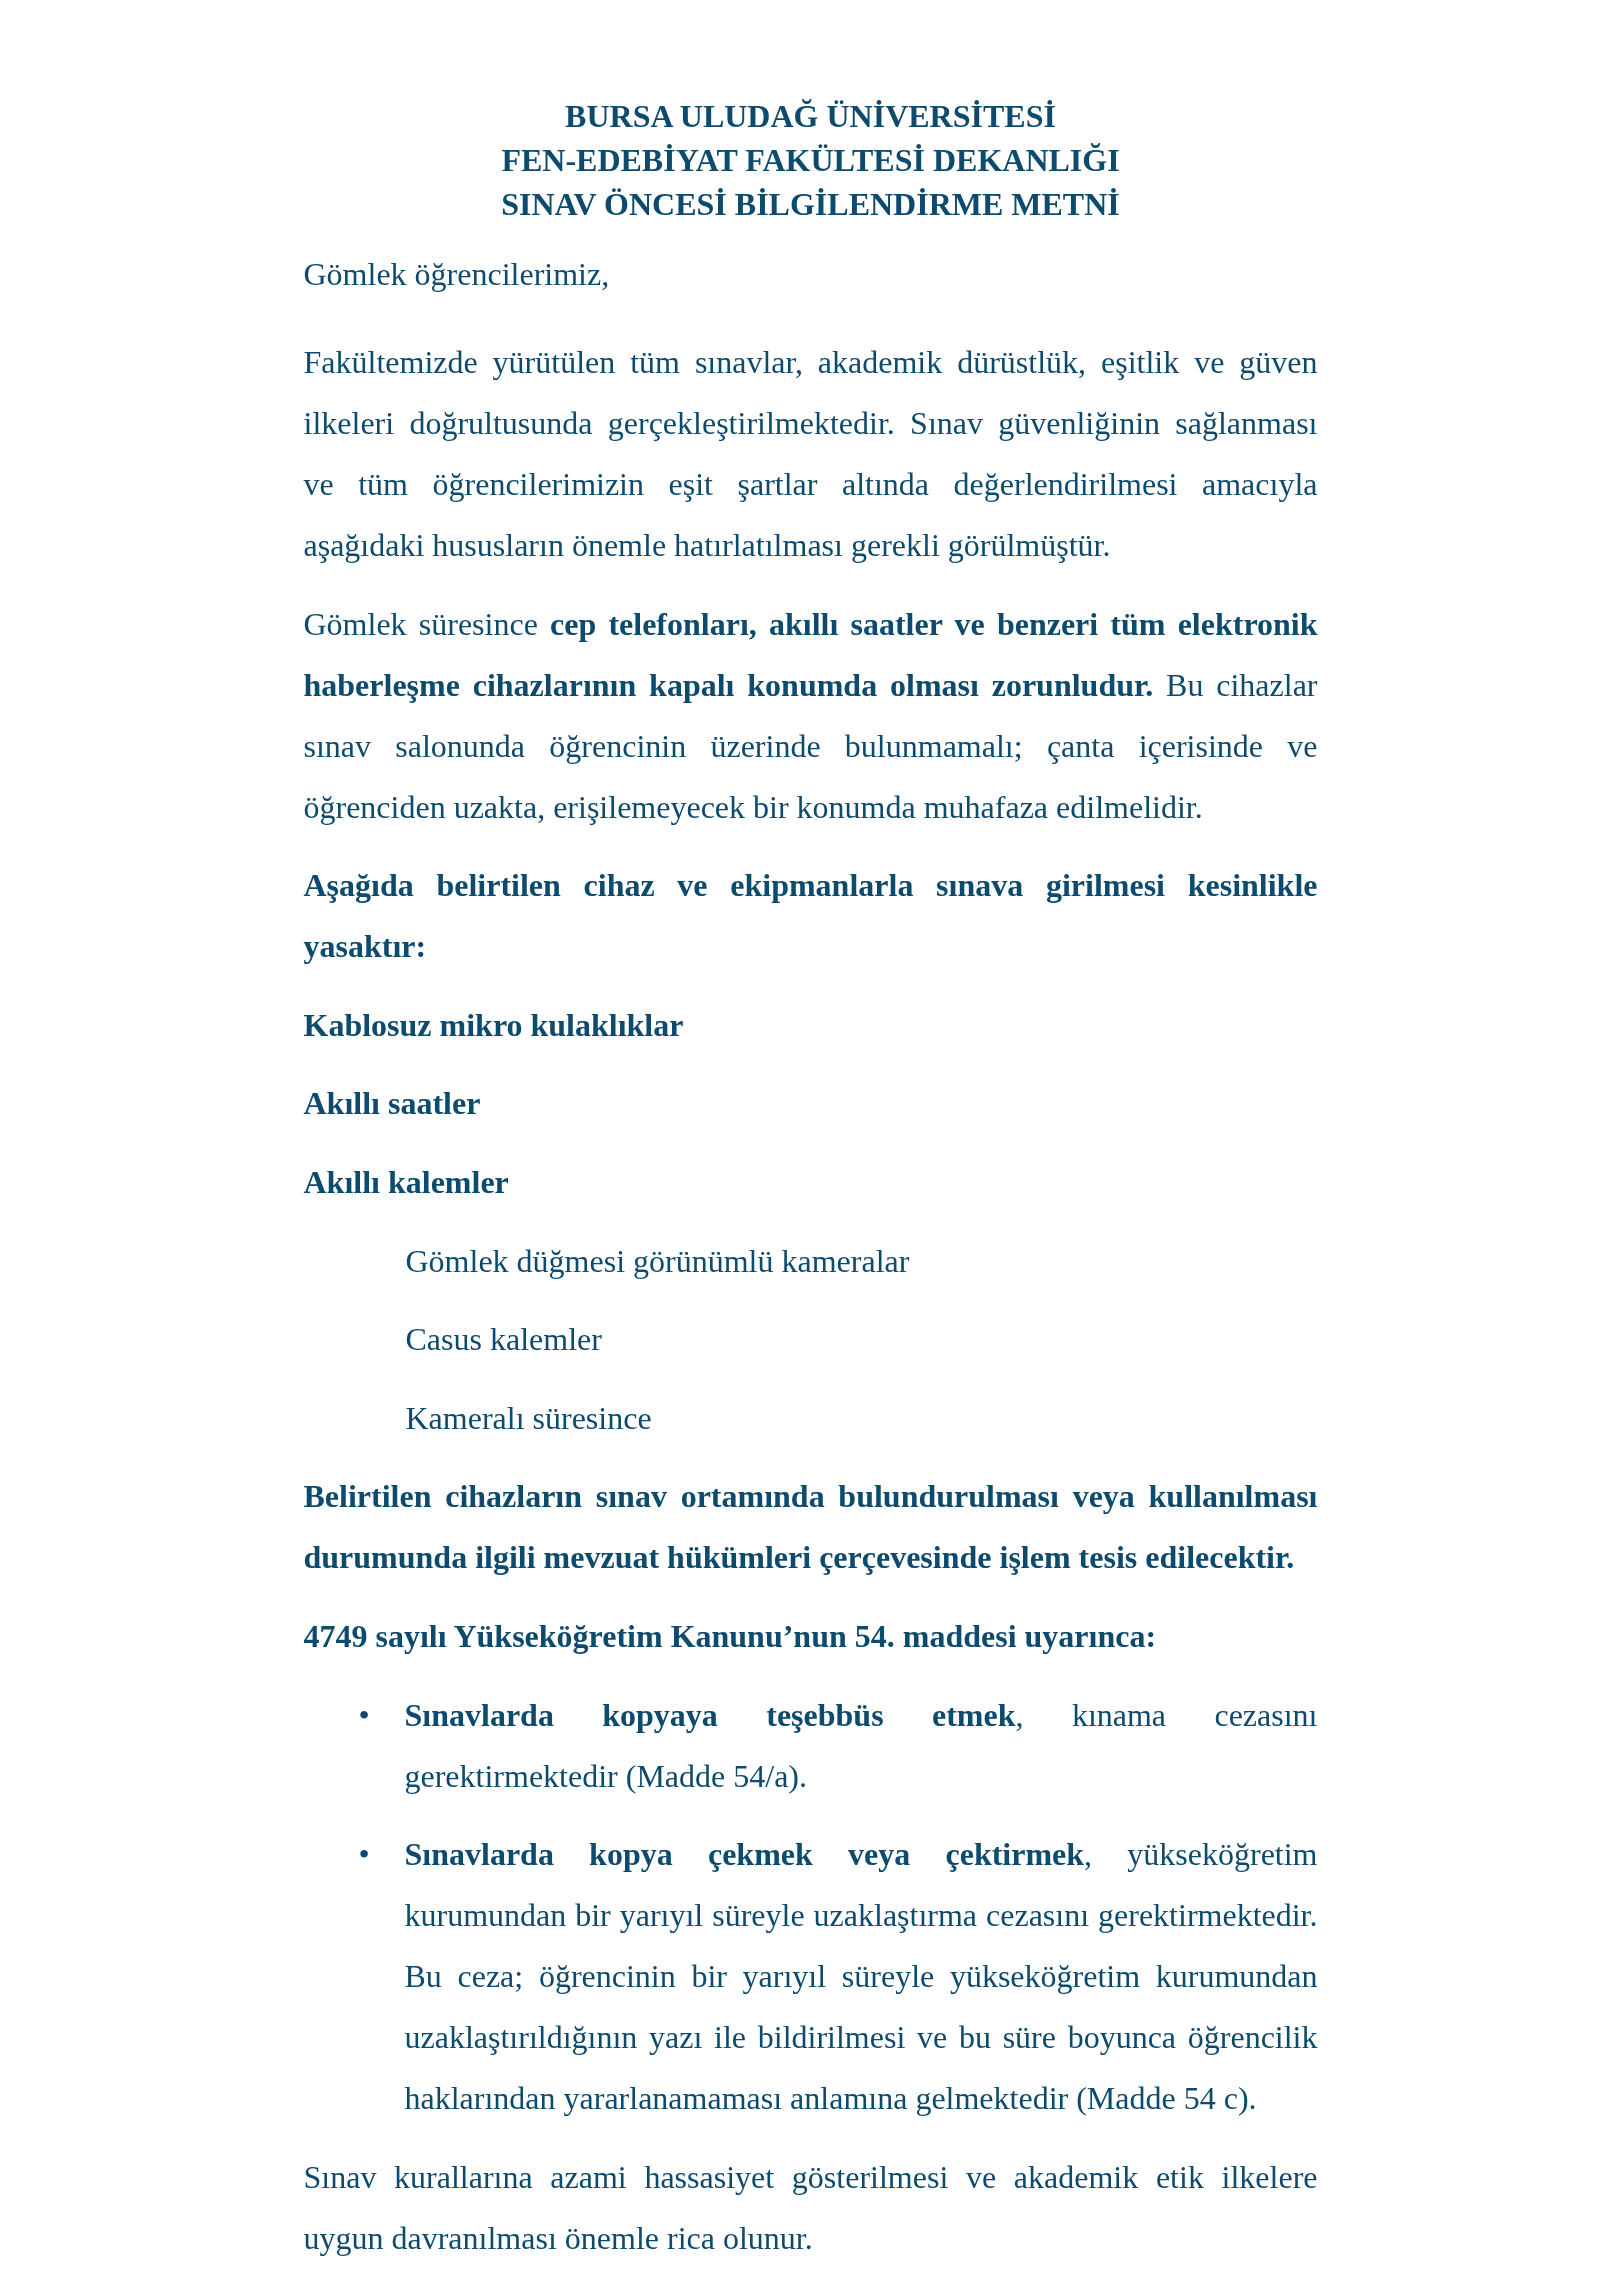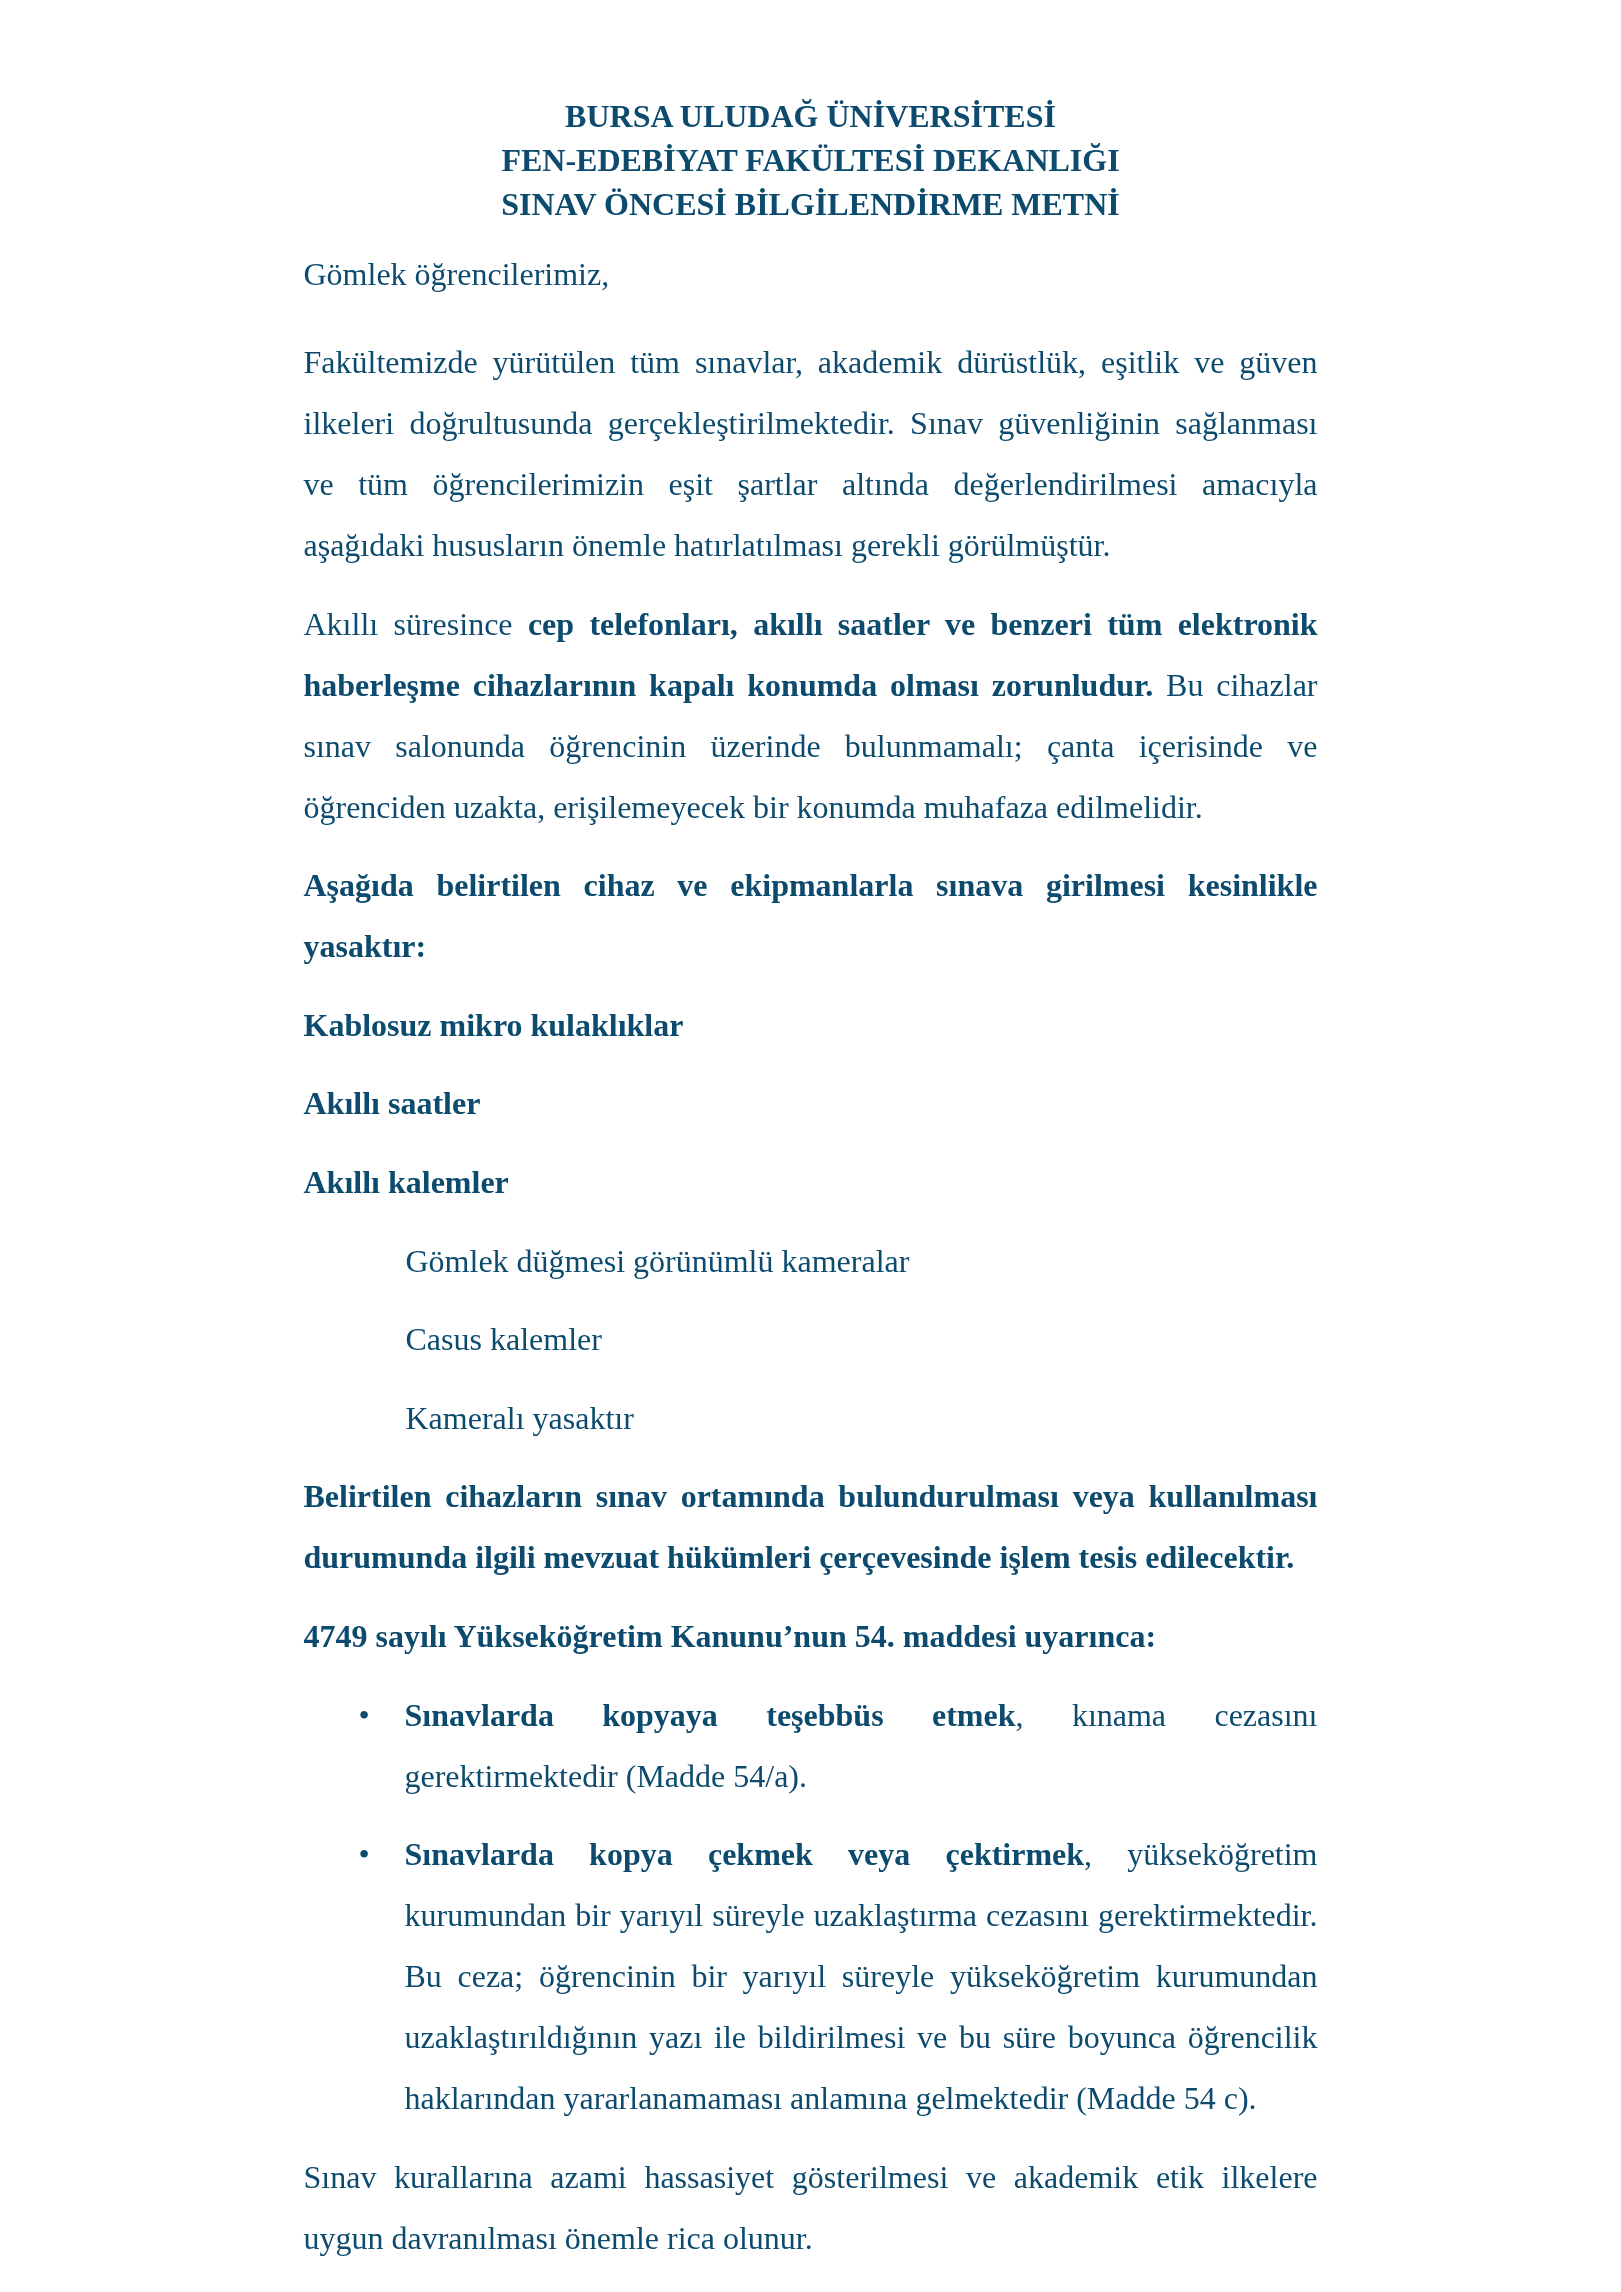--- a/index.html
+++ b/index.html
@@ -62,31 +62,31 @@
   <div class="title-block">
     <div>BURSA ULUDAĞ ÜNİVERSİTESİ</div>
     <div>FEN-EDEBİYAT FAKÜLTESİ DEKANLIĞI</div>
     <div>SINAV ÖNCESİ BİLGİLENDİRME METNİ</div>
   </div>
 
   <p class="salutation">Gömlek öğrencilerimiz,</p>
 
   <p class="justify">Fakültemizde yürütülen tüm sınavlar, akademik dürüstlük, eşitlik ve güven ilkeleri doğrultusunda gerçekleştirilmektedir. Sınav güvenliğinin sağlanması ve tüm öğrencilerimizin eşit şartlar altında değerlendirilmesi amacıyla aşağıdaki hususların önemle hatırlatılması gerekli görülmüştür.</p>
 
-  <p class="justify"><span>Akıllı süresince </span><b>cep telefonları, akıllı saatler ve benzeri tüm elektronik haberleşme cihazlarının kapalı konumda olması zorunludur.</b><span> Bu cihazlar sınav salonunda öğrencinin üzerinde bulunmamalı; çanta içerisinde ve öğrenciden uzakta, erişilemeyecek bir konumda muhafaza edilmelidir.</span></p>
+  <p class="justify"><span>Gömlek süresince </span><b>cep telefonları, akıllı saatler ve benzeri tüm elektronik haberleşme cihazlarının kapalı konumda olması zorunludur.</b><span> Bu cihazlar sınav salonunda öğrencinin üzerinde bulunmamalı; çanta içerisinde ve öğrenciden uzakta, erişilemeyecek bir konumda muhafaza edilmelidir.</span></p>
 
   <p class="bold justify">Aşağıda belirtilen cihaz ve ekipmanlarla sınava girilmesi kesinlikle yasaktır:</p>
 
   <p class="bold">Kablosuz mikro kulaklıklar</p>
   <p class="bold">Akıllı saatler</p>
   <p class="bold">Akıllı kalemler</p>
 
   <p class="indent">Gömlek düğmesi görünümlü kameralar</p>
   <p class="indent">Casus kalemler</p>
-  <p class="indent">Kameralı yasaktır</p>
+  <p class="indent">Kameralı süresince</p>
 
   <p class="bold justify">Belirtilen cihazların sınav ortamında bulundurulması veya kullanılması durumunda ilgili mevzuat hükümleri çerçevesinde işlem tesis edilecektir.</p>
 
   <p class="bold">4749 sayılı Yükseköğretim Kanunu’nun 54. maddesi uyarınca:</p>
 
   <ul class="law-list">
     <li>
       <span class="bullet">•</span>
       <span><b>Sınavlarda kopyaya teşebbüs etmek</b><span>, kınama cezasını gerektirmektedir (Madde 54/a).</span></span>
     </li>

